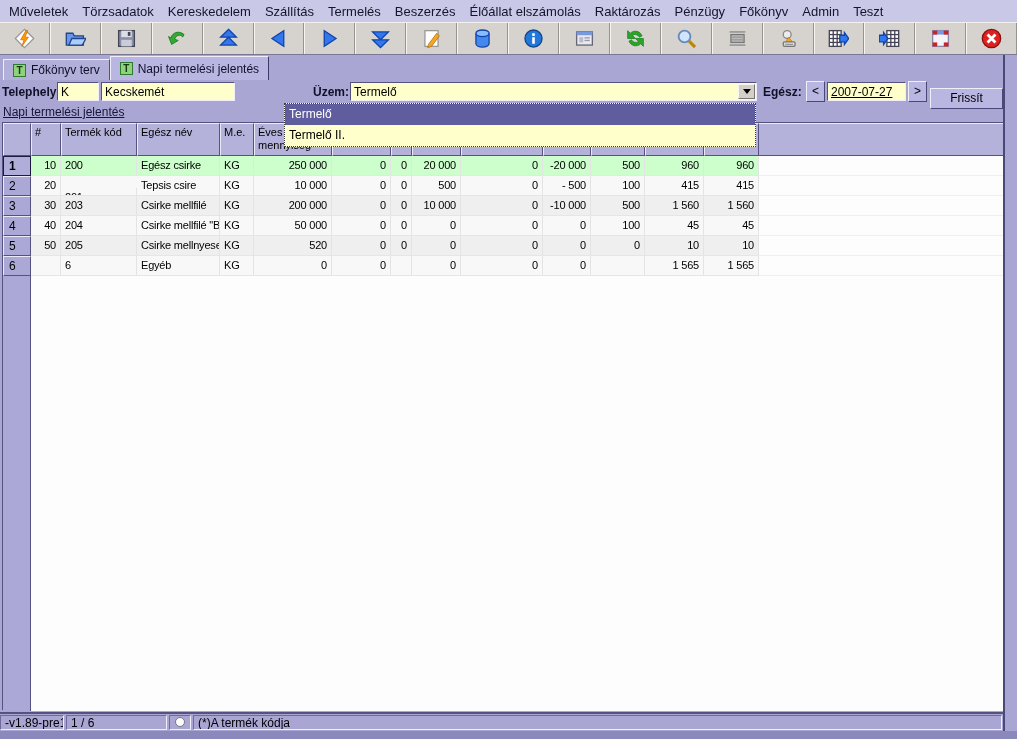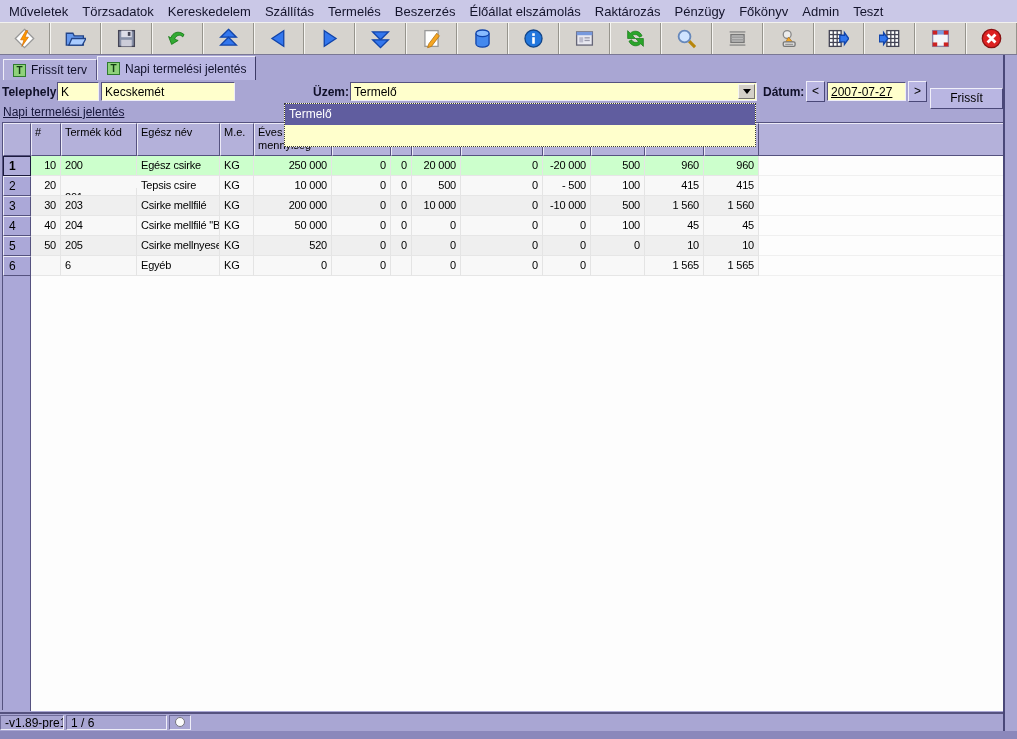--- a/index.html
+++ b/index.html
@@ -328,40 +328,40 @@
         </svg>
       </span>
     </div>
   </div>
 
 <div class="content">
 
   <div class="tabbar" id="tabbar">
       <div class="tab">
         <span class="tab-icon">T</span>
-        <span class="tab-label">Frissít terv</span>
+        <span class="tab-label">Főkönyv terv</span>
       </div>
       <div class="tab active">
         <span class="tab-icon">T</span>
         <span class="tab-label">Napi termelési jelentés</span>
       </div>
     </div>
 
   <div class="formrow">
     <span class="lbl" style="left:2px; top:5px">Telephely:</span>
     <input class="inp" style="left: 57px; top: 2px; width: 42px;" value="K">
     <input class="inp" style="left: 101px; top: 2px; width: 134px;" value="Kecskemét">
     <span class="lbl" style="left:313px; top:5px">Üzem:</span>
     <div class="combo">
       <span class="combo-text">Termelő</span>
       <span class="combo-btn">
           <span class="caret"></span>
         </span>
     </div>
-    <span class="lbl" style="left:763px; top:5px">Dátum:</span>
+    <span class="lbl" style="left:763px; top:5px">Egész:</span>
     <div class="pbtn" style="left:806px; top:1px; width:19px; height:21px">&lt;</div>
     <input class="inp" style="left: 827px; top: 2px; width: 79px; text-decoration: underline;" value="2007-07-27">
     <div class="pbtn" style="left:908px; top:1px; width:19px; height:21px">&gt;</div>
     <div class="pbtn" style="left:930px; top:8px; width:73px; height:21px">Frissít</div>
   </div>
 
   <a class="section-link">Napi termelési jelentés</a>
 
   <div class="grid" id="grid">
       <div class="ghead">
@@ -484,24 +484,26 @@
         <div class="grf"></div>
       </div>
       <div class="grest">
         <div class="grestn"></div>
         <div class="grestb"></div>
       </div>
     </div>
 
   <div class="dropdown-popup" id="ddpopup">
       <div class="dd-item selected">Termelő</div>
+      <div class="dd-item">Termelő II.</div>
     </div>
 
   <div class="statusbar">
     <span class="scell" style="width:64px">-v1.89-pre1H</span>
     <span class="scell" style="width:101px">1 / 6</span>
     <span class="scell" style="width:22px; display:flex; justify-content:center;">
         <span class="radio-dot"></span>
       </span>
+    <span class="scell flex">(*)A termék kódja</span>
   </div>
 </div>
 
 <div class="bottomstrip"></div>
 
 </body></html>

